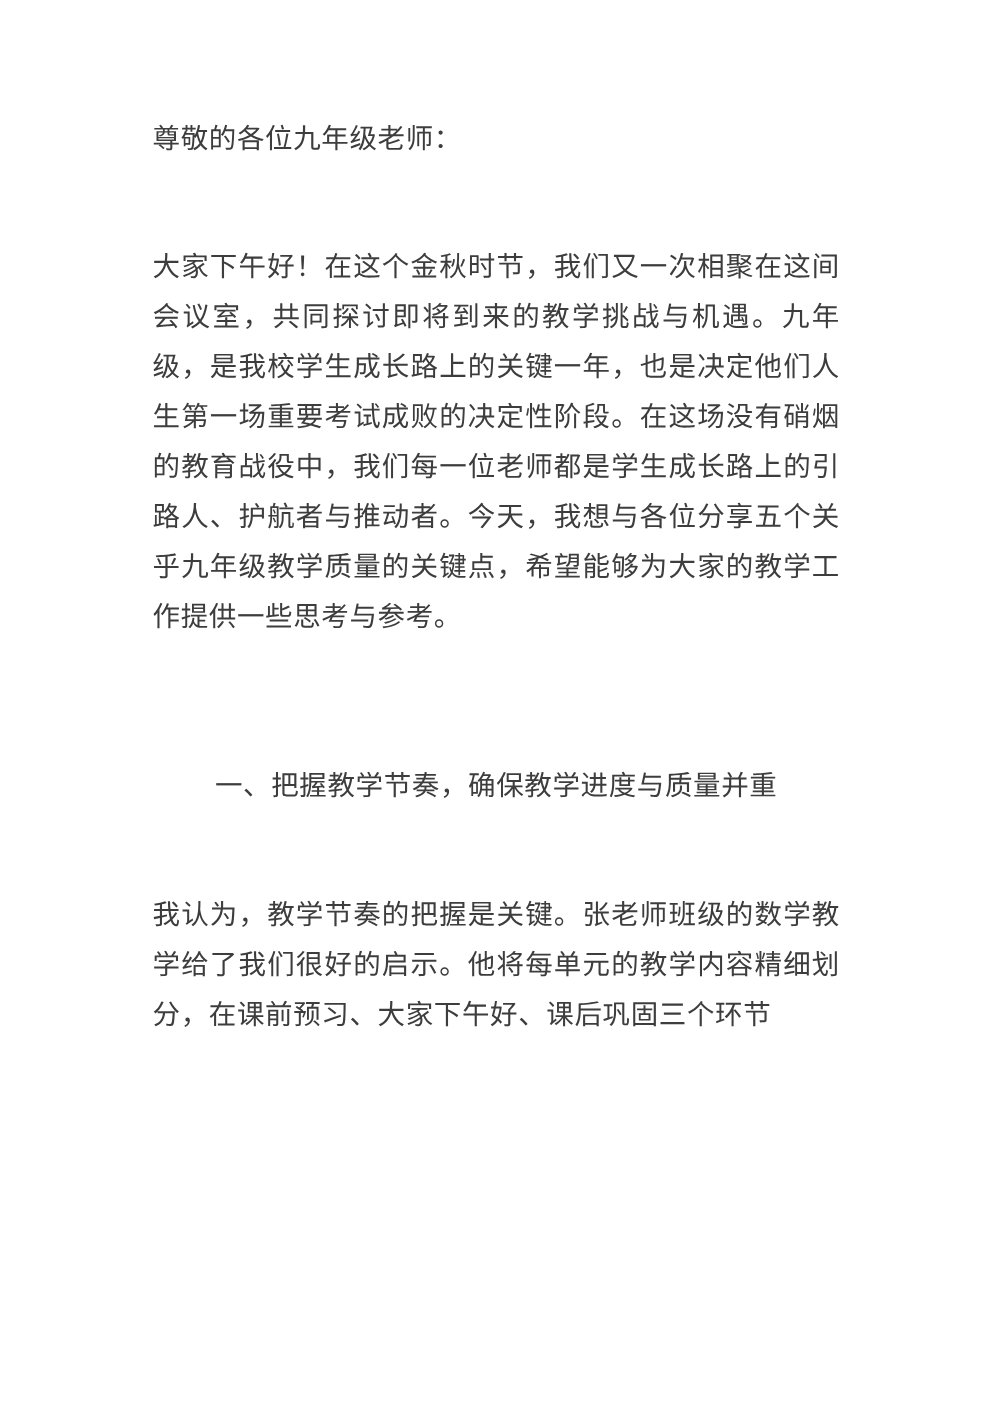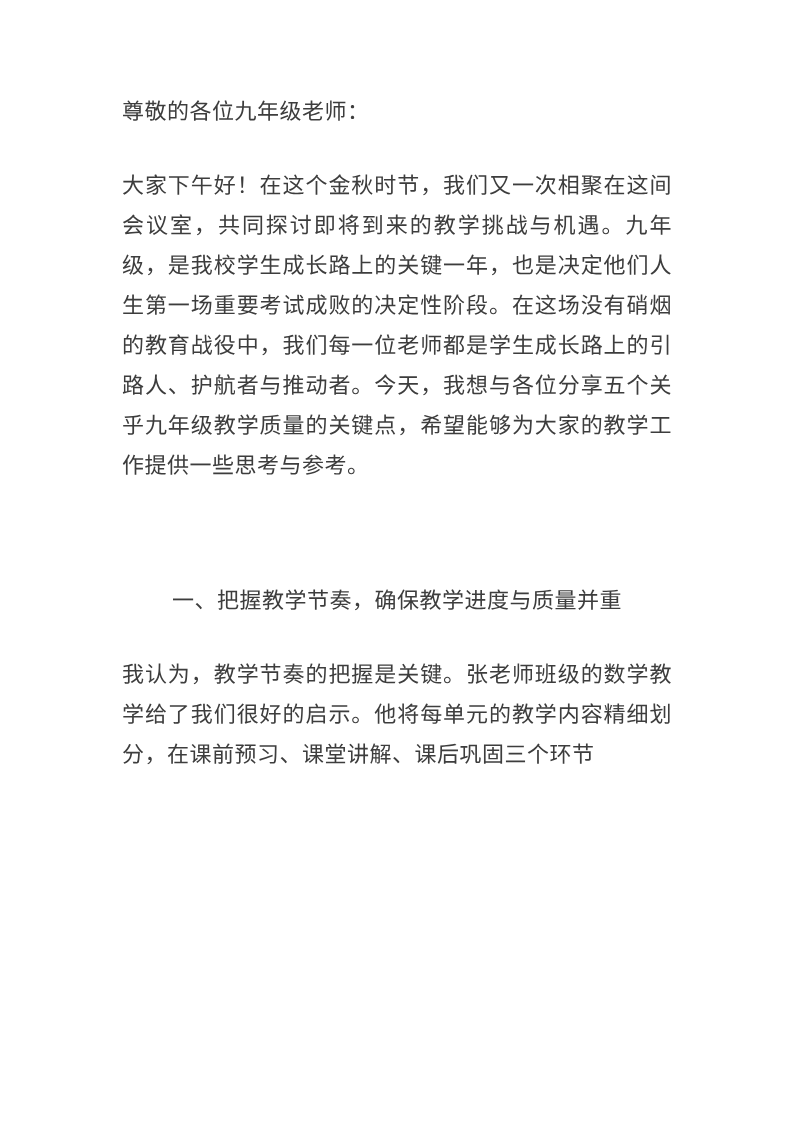--- a/index.html
+++ b/index.html
@@ -24,35 +24,35 @@
     margin: 0;
     color: #3d3d3d;
     font-size: 22px;
     line-height: 40px;
     text-align: justify;
     text-justify: inter-ideograph;
     letter-spacing: 0.5px;
     font-weight: 400;
   }
   .doc-block + .doc-block {
-    margin-top: 34px;
+    margin-top: 63px;
   }
   .section-heading {
     margin-top: 95px !important;
     text-align: center;
   }
   .salutation {
     text-align: left;
   }
 </style>
 </head>
 <body>
 
 <div class="page">
   <p class="doc-block salutation">尊敬的各位九年级老师：</p>
 
   <p class="doc-block">大家下午好！在这个金秋时节，我们又一次相聚在这间会议室，共同探讨即将到来的教学挑战与机遇。九年级，是我校学生成长路上的关键一年，也是决定他们人生第一场重要考试成败的决定性阶段。在这场没有硝烟的教育战役中，我们每一位老师都是学生成长路上的引路人、护航者与推动者。今天，我想与各位分享五个关乎九年级教学质量的关键点，希望能够为大家的教学工作提供一些思考与参考。</p>
 
   <p class="doc-block section-heading">一、把握教学节奏，确保教学进度与质量并重</p>
 
 
-  <p class="doc-block">我认为，教学节奏的把握是关键。张老师班级的数学教学给了我们很好的启示。他将每单元的教学内容精细划分，在课前预习、课堂讲解、课后巩固三个环节</p>
+  <p class="doc-block">我认为，教学节奏的把握是关键。张老师班级的数学教学给了我们很好的启示。他将每单元的教学内容精细划分，在课前预习、大家下午好、课后巩固三个环节</p>
 </div>
 
 </body></html>

